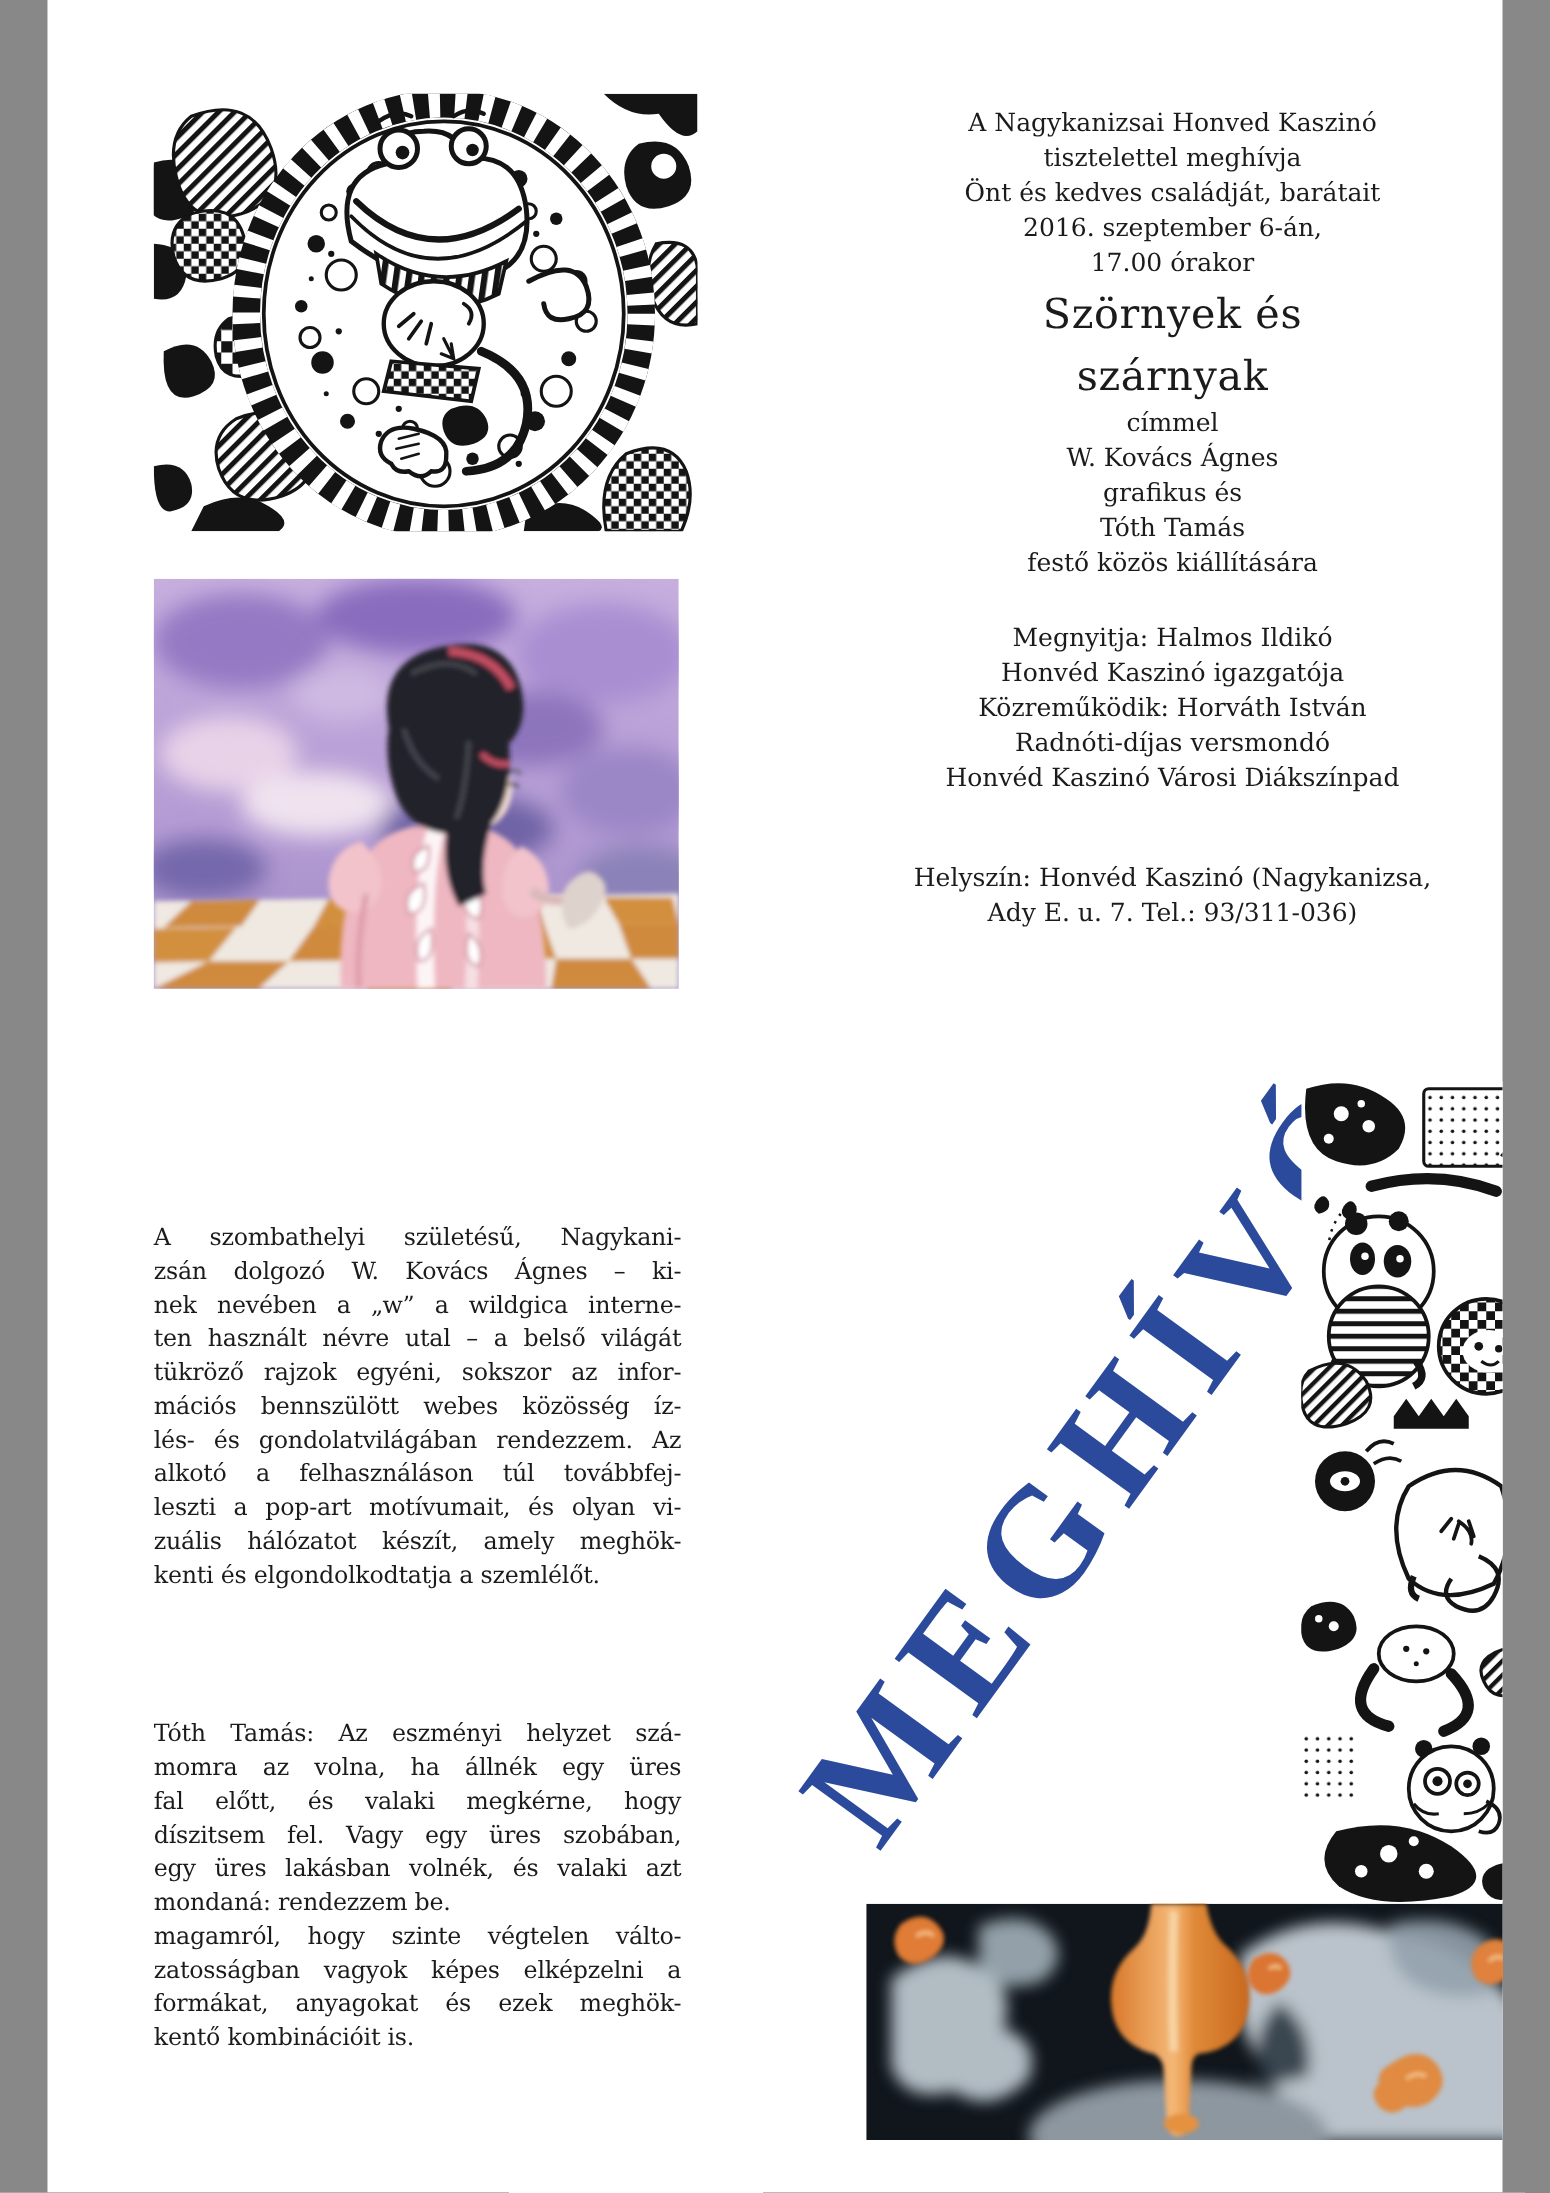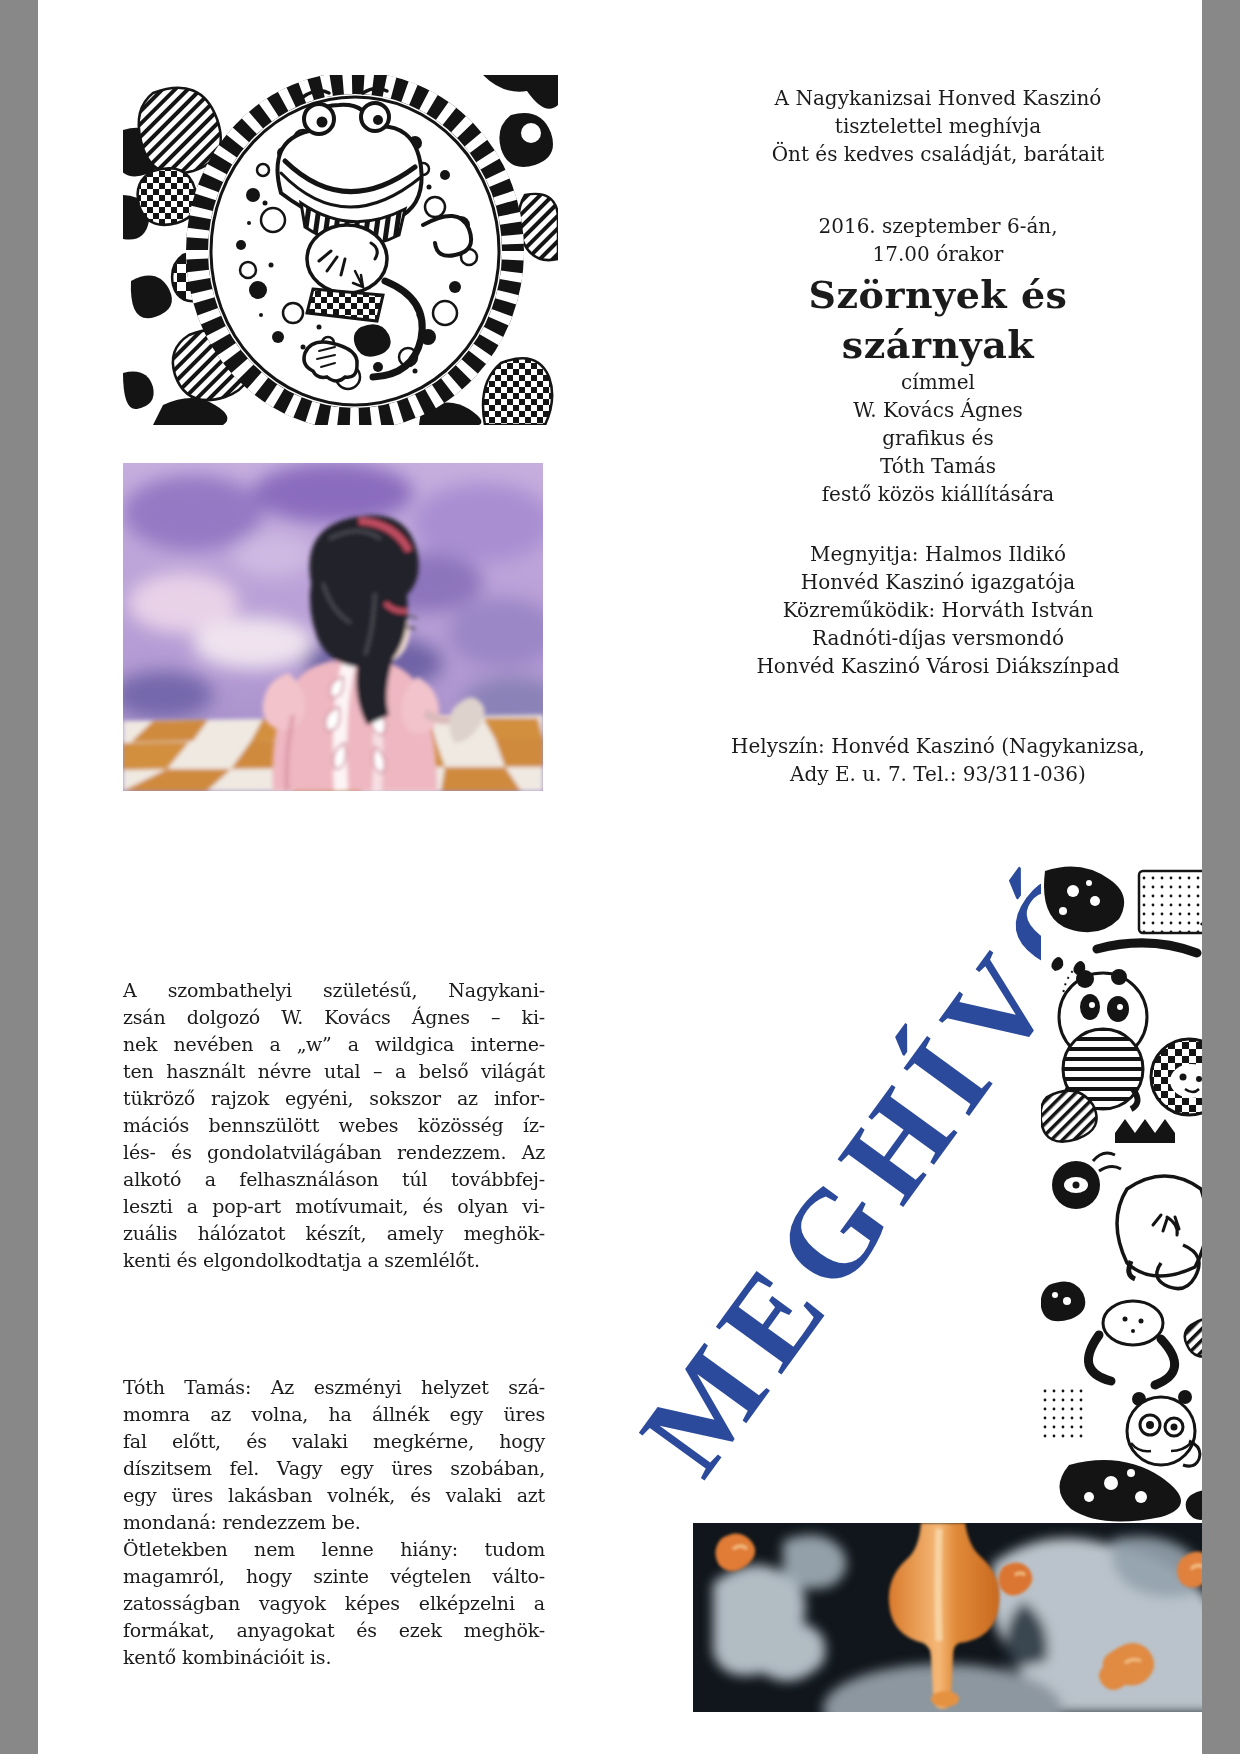--- a/index.html
+++ b/index.html
@@ -9,23 +9,23 @@
     font-family:"DejaVu Serif", serif;color:#1b1b1b;
   }
   .art{position:absolute;display:block;}
   .art1{left:85px;top:75px;width:435px;height:350px;}
   .art2{left:85px;top:463px;width:420px;height:328px;}
   .art3{left:1003px;top:865px;width:192px;height:657px;}
   .art4{left:655px;top:1523px;width:538px;height:189px;}
 
   .inv{position:absolute;left:620px;top:84px;width:560px;}
   .cl{font-size:20px;line-height:28px;text-align:center;}
-  .ctitle{font-size:38px;line-height:46px;font-weight:bold;text-align:center;letter-spacing:.5px;margin-top:4px;}
+  .ctitle{font-size:33px;line-height:46px;font-weight:normal;text-align:center;letter-spacing:.5px;margin-top:4px;}
   .b{font-weight:normal;}
-  .gap44{margin-top:44px;}
+  .gap44{}
   .gap32{margin-top:32px;}
   .gap52{margin-top:52px;}
 
   .about{position:absolute;left:85px;top:977px;width:422px;}
   .jl{font-size:19px;line-height:27px;letter-spacing:-0.2px;
       text-align:justify;text-align-last:justify;white-space:nowrap;}
   .jl.last{text-align-last:left;}
   .gap100{margin-top:100px;}
 
   .meghivo{
@@ -247,21 +247,20 @@
     <div class="jl">leszti a pop-art motívumait, és olyan vi-</div>
     <div class="jl">zuális hálózatot készít, amely meghök-</div>
     <div class="jl last">kenti és elgondolkodtatja a szemlélőt.</div>
 
     <div class="jl gap100"><span class="b">Tóth Tamás</span><span>: Az eszményi helyzet szá-</span></div>
     <div class="jl">momra az volna, ha állnék egy üres</div>
     <div class="jl">fal előtt, és valaki megkérne, hogy</div>
     <div class="jl">díszitsem fel. Vagy egy üres szobában,</div>
     <div class="jl">egy üres lakásban volnék, és valaki azt</div>
     <div class="jl last">mondaná: rendezzem be.</div>
-    <div class="jl">Ötletekben nem lenne hiány: tudom</div>
     <div class="jl">magamról, hogy szinte végtelen válto-</div>
     <div class="jl">zatosságban vagyok képes elképzelni a</div>
     <div class="jl">formákat, anyagokat és ezek meghök-</div>
     <div class="jl last">kentő kombinációit is.</div>
   </div>
 
   <div class="meghivo">MEGHÍVÓ</div>
 
   <svg class="art art3" viewBox="0 0 192 657" aria-hidden="true">
     <defs>

